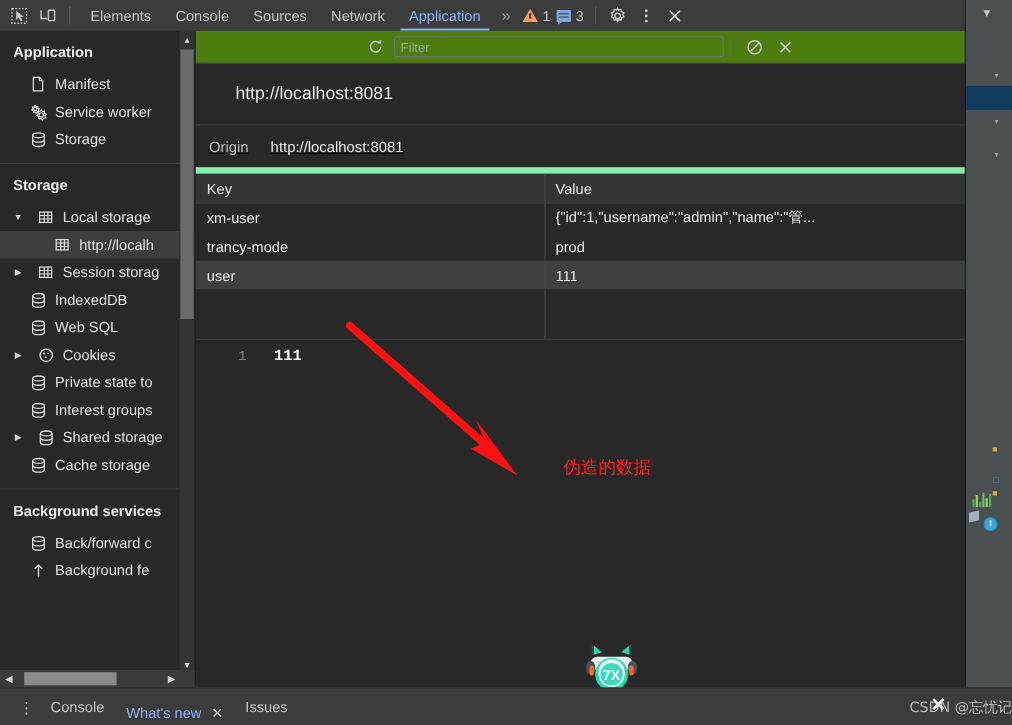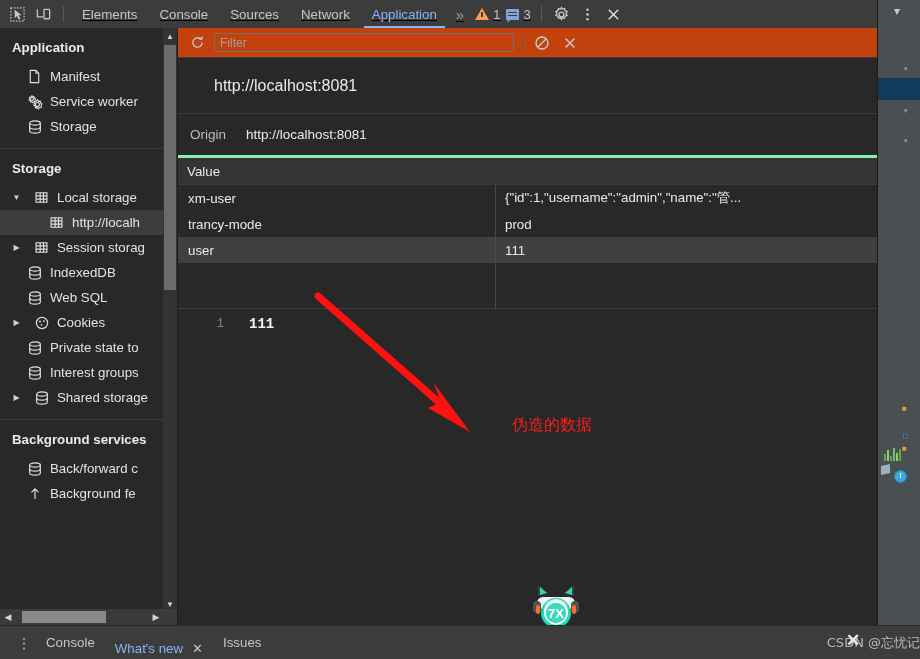--- a/index.html
+++ b/index.html
@@ -34,21 +34,21 @@
 
   
   .devtools {
     position: absolute; left: 0; top: 0; width: 878px; height: 625px;
     background: #282828; border-right: 1px solid #1a1a1a;
   }
 
   
   .tabbar {
     position: relative; height: 28px; background: #3c3c3c;
-    display: flex; align-items: center; padding: 0 4px; text-decoration: underline;
+    display: flex; align-items: center; padding: 0 4px;
   }
   .tb-icon {
     width: 26px; height: 26px; display: flex; align-items: center; justify-content: center;
     color: #c4c7c5; flex: none;
   }
   .tb-sep { width: 1px; height: 16px; background: #5a5a5a; margin: 0 7px; flex: none; }
   .tab {
     height: 28px; padding: 0 11px; display: flex; align-items: center;
     font-size: 13.3px; color: #c4c7c5; white-space: nowrap; position: relative;
   }
@@ -116,40 +116,40 @@
     display: flex; align-items: center;
   }
   .sb-h-thumb { position: absolute; left: 22px; top: 2px; width: 84px; height: 12px; background: #8a8a8a; }
   .sb-h-arr { width: 16px; height: 16px; display: flex; align-items: center; justify-content: center; color: #d4d4d4; font-size: 9px; }
   .sb-h-arr.right { position: absolute; left: 148px; }
 
   
   .panel { flex: 1; background: #282828; display: flex; flex-direction: column; position: relative; }
   .panel-toolbar {
     height: 30px; display: flex; align-items: center; gap: 6px; padding: 0 8px;
-    border-bottom: 1px solid #3b3b3b; background: #c2410c;
+    border-bottom: 1px solid #3b3b3b; background: #4d7c0f; justify-content: center;
   }
   .tool-btn {
     width: 22px; height: 22px; display: flex; align-items: center; justify-content: center; color: #c7cacc;
   }
   .filter-input {
     flex: none; width: 300px; height: 19px; background: transparent;
     border: 1px solid #6e7376; border-radius: 3px; color: #c7cacc; font-size: 12px;
     padding: 0 5px; font-family: "Liberation Sans", sans-serif; outline: none;
   }
   .filter-input::placeholder { color: #9aa0a4; }
   .tool-sep { width: 1px; height: 16px; background: #5a5a5a; margin: 0 2px; }
 
   .url-header {
     height: 56px; display: flex; align-items: center; padding-left: 36px;
     font-size: 16px; color: #e8eaed; border-bottom: 1px solid #3b3b3b;
   }
   .origin-row {
     height: 44px; display: flex; align-items: center; gap: 20px; padding-left: 12px;
-    font-size: 13.5px; border-bottom: 3px solid #86efac;
+    font-size: 13.5px; border-bottom: 6px solid #86efac; text-decoration: underline;
   }
   .origin-label { color: #b9bdc0; }
   .origin-value { color: #e8eaed; }
 
   
   .dt { border-bottom: 1px solid #3b3b3b; }
   .dt-row { display: flex; height: 26px; align-items: center; font-size: 13.3px; }
   .dt-row.header { background: #333435; color: #dadce0; height: 27px; border-bottom: 1px solid #3b3b3b; }
   .dt-row.selected { background: #3e4042; }
   .dt-c-key { width: 318px; padding-left: 10px; color: #e8eaed; border-right: 1px solid #4a4a4a; height: 100%; display: flex; align-items: center; overflow: hidden; white-space: nowrap; }
@@ -444,20 +444,32 @@
                   <g fill="none" stroke="#dcdfe1" stroke-width="1.2">
                     <ellipse cx="8" cy="4" rx="5.3" ry="2.2"></ellipse>
                     <path d="M2.7 4 v8 a5.3 2.2 0 0 0 10.6 0 v-8"></path>
                     <path d="M2.7 8 a5.3 2.2 0 0 0 10.6 0"></path>
                   </g>
                 </svg>
             </span>
             <span>Shared storage</span>
           </div>
 
+          <div class="sb-item indent1">
+            <span class="ic">
+              <svg width="16" height="16" viewBox="0 0 16 16">
+                  <g fill="none" stroke="#dcdfe1" stroke-width="1.2">
+                    <ellipse cx="8" cy="4" rx="5.3" ry="2.2"></ellipse>
+                    <path d="M2.7 4 v8 a5.3 2.2 0 0 0 10.6 0 v-8"></path>
+                    <path d="M2.7 8 a5.3 2.2 0 0 0 10.6 0"></path>
+                  </g>
+                </svg>
+            </span>
+            <span>Cache storage</span>
+          </div>
         </div>
 
         <div>
           <div class="sb-section-title">Background services</div>
           <div class="sb-item indent1">
             <span class="ic">
               <svg width="16" height="16" viewBox="0 0 16 16">
                   <g fill="none" stroke="#dcdfe1" stroke-width="1.2">
                     <ellipse cx="8" cy="4" rx="5.3" ry="2.2"></ellipse>
                     <path d="M2.7 4 v8 a5.3 2.2 0 0 0 10.6 0 v-8"></path>
@@ -524,20 +536,21 @@
 
         <div class="url-header">http://localhost:8081</div>
 
         <div class="origin-row">
           <span class="origin-label">Origin</span>
           <span class="origin-value">http://localhost:8081</span>
         </div>
 
         <div class="dt">
           <div class="dt-row header">
+            <div class="dt-c-key">Key</div>
             <div class="dt-c-val">Value</div>
           </div>
           <div class="dt-row">
             <div class="dt-c-key">xm-user</div>
             <div class="dt-c-val">{"id":1,"username":"admin","name":"管...</div>
           </div>
           <div class="dt-row">
             <div class="dt-c-key">trancy-mode</div>
             <div class="dt-c-val">prod</div>
           </div>

